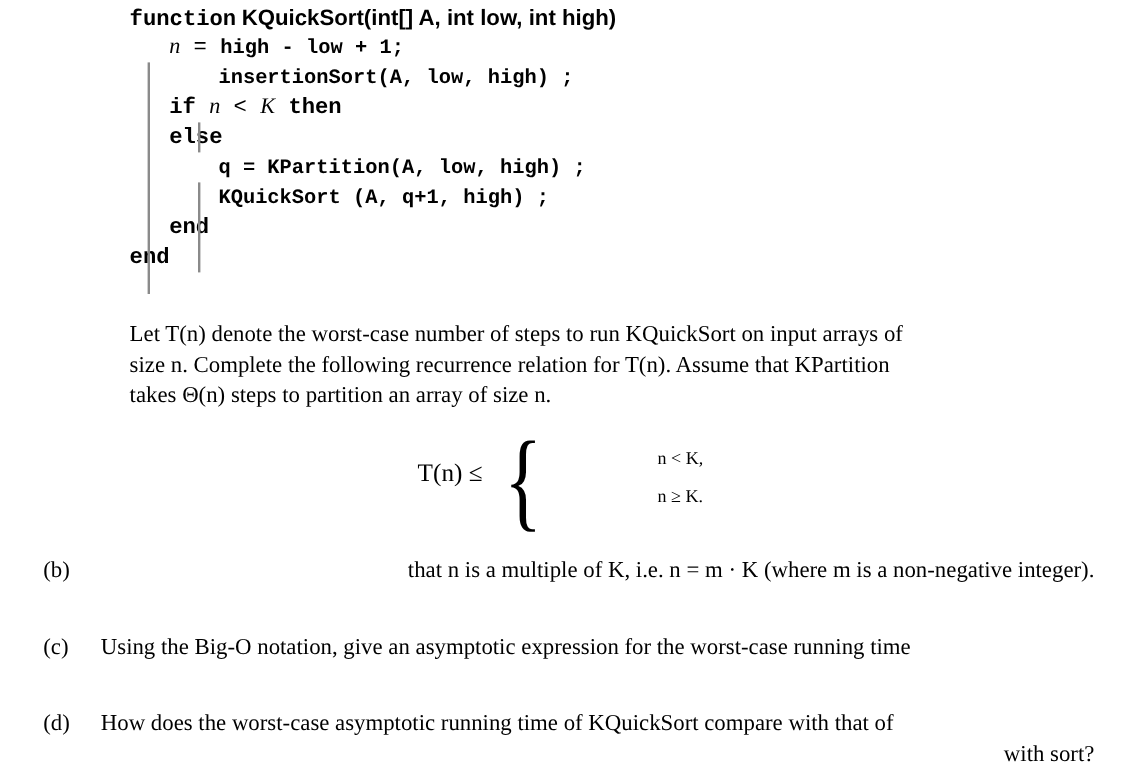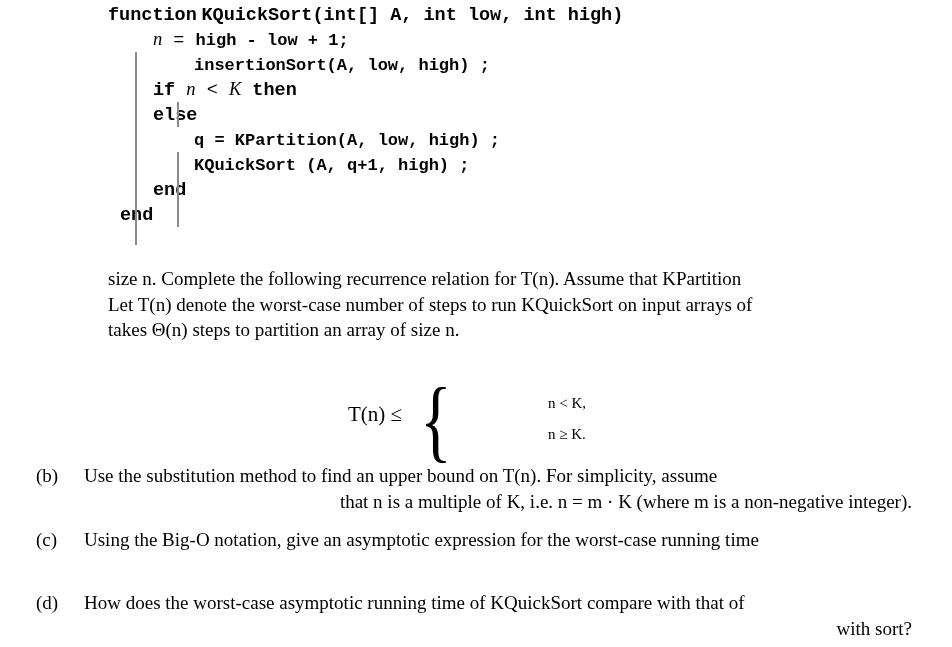--- a/index.html
+++ b/index.html
@@ -14,37 +14,37 @@
     overflow: hidden;
     font-family: "Liberation Serif", "DejaVu Serif", serif;
     color: #000000;
     -webkit-font-smoothing: antialiased;
   }
 
   
   .serif   { font-family: Liberation Mono, monospace; }
   .kw      { font-weight: bold; }
   .mvar    { font-style: italic; font-family: "Liberation Serif","DejaVu Serif",serif; }
-  .mono-b  { font-family: Liberation Mono, monospace; font-weight: bold; }
+  .mono-b  { font-family: Liberation Sans, sans-serif; font-weight: bold; }
 
   
   #algorithm {
     position: absolute;
     left: 108px;
     top: 2px;
     width: 560px;
   }
   .algo-line {
     height: 25px;
     line-height: 25px;
     font-size: 18.5px;
     white-space: nowrap;
   }
   .algo-line.sig { font-size: 18.5px; }
-  .algo-body { position: relative; margin-left: 12px; }
+  .algo-body { position: relative; }
 
   
   .rule {
     position: absolute;
     width: 1.5px;
     background: #8a8a8a;
   }
   #rule-outer { left: 15px;  top: 25px;  height: 193px; }
   #rule-if    { left: 57px;  top: 75px;  height: 25px;  }
   #rule-else  { left: 57px;  top: 125px; height: 75px;  }
@@ -66,21 +66,21 @@
     left: 108px;
     top: 266px;
     width: 806px;
   }
   #para-intro .lastline { text-align: left; }
 
   
   #equation {
     position: absolute;
     left: 0;
-    top: 380px;
+    top: 360px;
     width: 776px;
     height: 86px;
   }
   #eq-lhs {
     position: absolute;
     left: 348px;
     top: 22px;
     font-size: 21px;
     font-family: "Liberation Serif","DejaVu Serif",serif;
   }
@@ -172,38 +172,37 @@
       <span class="serif kw">end</span>
     </div>
 
     <div class="algo-line">
       <span class="serif kw">end</span>
     </div>
   </div>
 </div>
 
 <div class="para" id="para-intro">
+  <div>Let T(n) denote the worst-case number of steps to run KQuickSort on input arrays of</div>
   <div>size n. Complete the following recurrence relation for T(n). Assume that KPartition</div>
-  <div>Let T(n) denote the worst-case number of steps to run KQuickSort on input arrays of</div>
   <div class="lastline">takes Θ(n) steps to partition an array of size n.</div>
 </div>
 
 <div id="equation">
   <span id="eq-lhs">T(n) ≤</span>
   <span id="eq-brace">{</span>
   <div id="eq-cases">
     <div class="eq-case">n &lt; K,</div>
     <div class="eq-case">n ≥ K.</div>
   </div>
 </div>
 
 <div class="item" id="item-b">
   <span class="item-label">(b)</span>
   <div class="item-body">
-    <div>Use the substitution method to find an upper bound on T(n). For simplicity, assume</div>
     <div class="lastline">that n is a multiple of K, i.e. n = m · K (where m is a non-negative integer).</div>
   </div>
 </div>
 
 <div class="item" id="item-c">
   <span class="item-label">(c)</span>
   <div class="item-body">
     <div>Using the Big-O notation, give an asymptotic expression for the worst-case running time</div>
   </div>
 </div>

